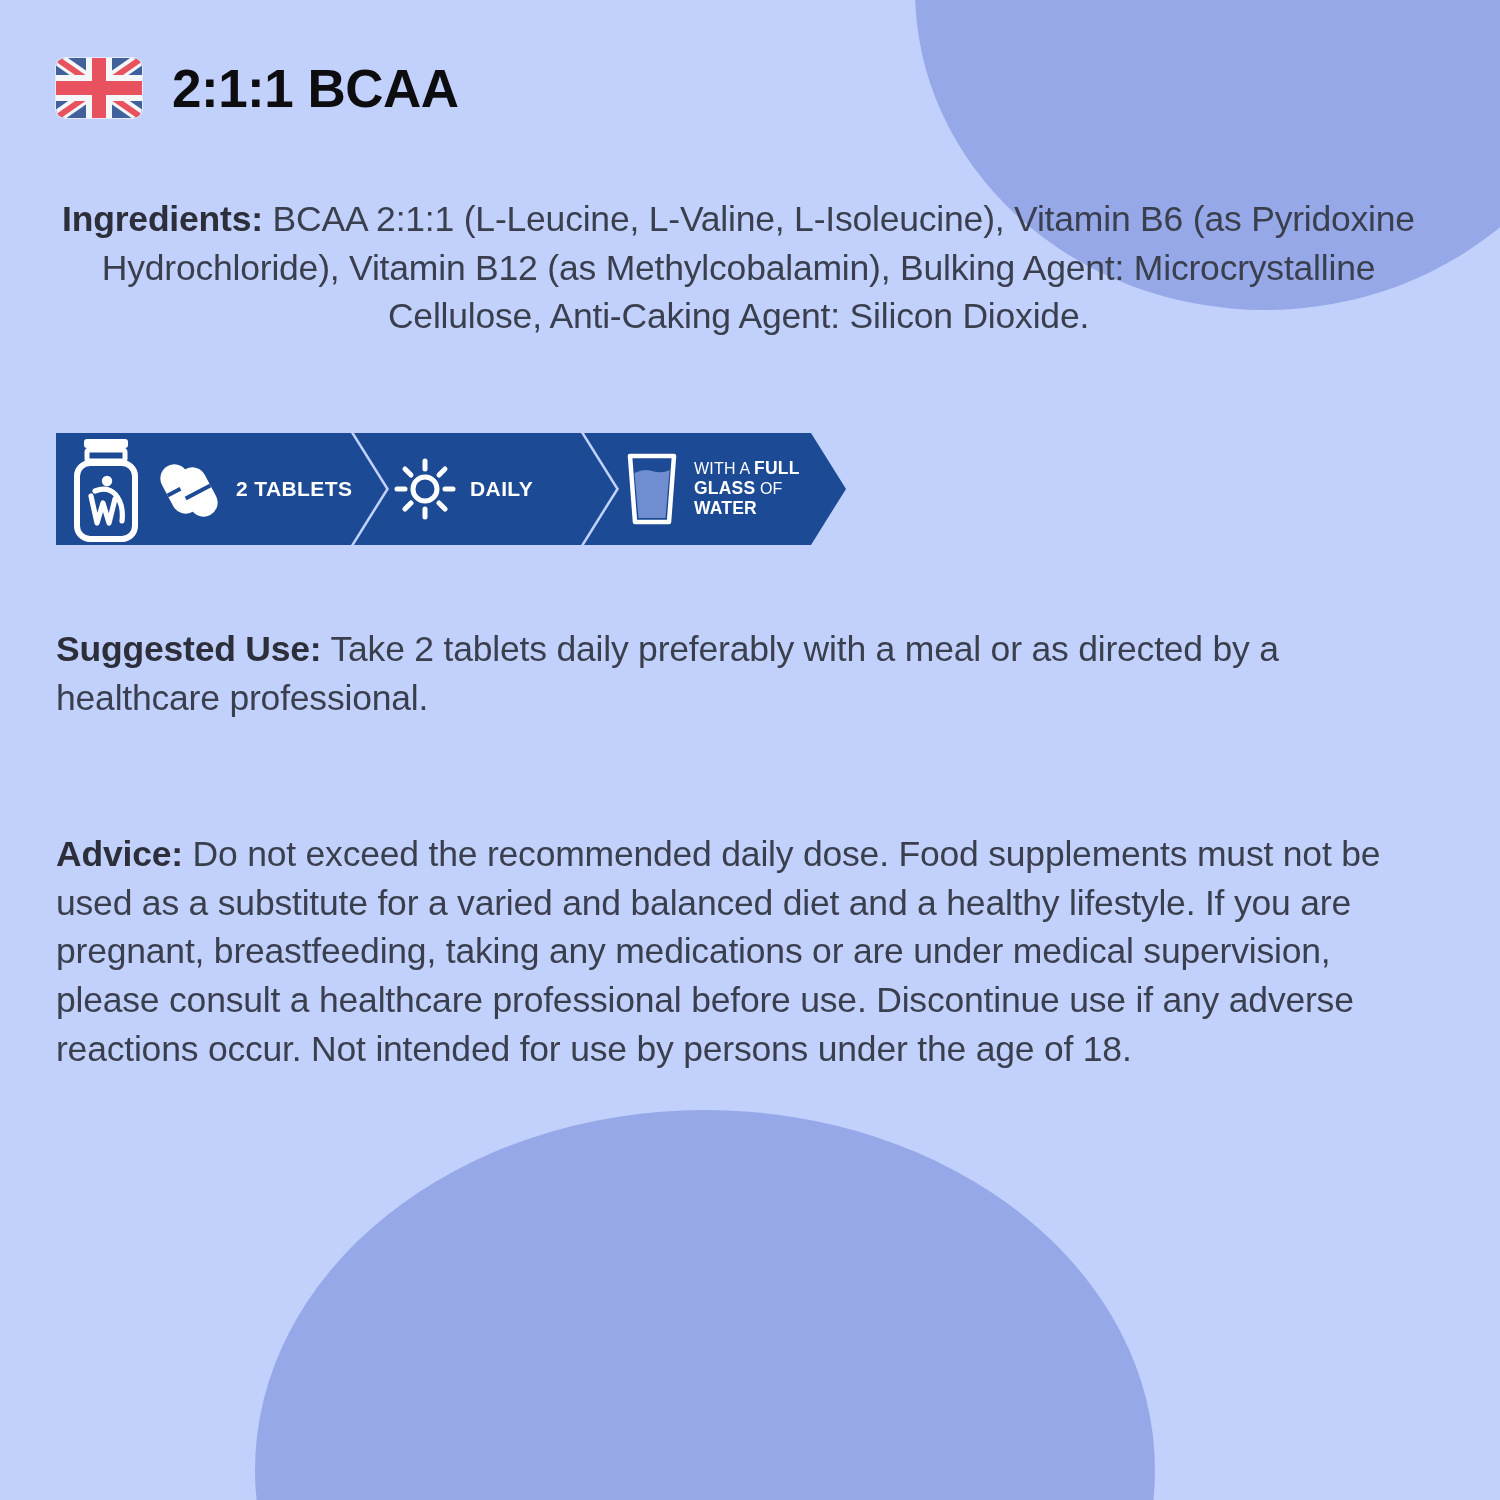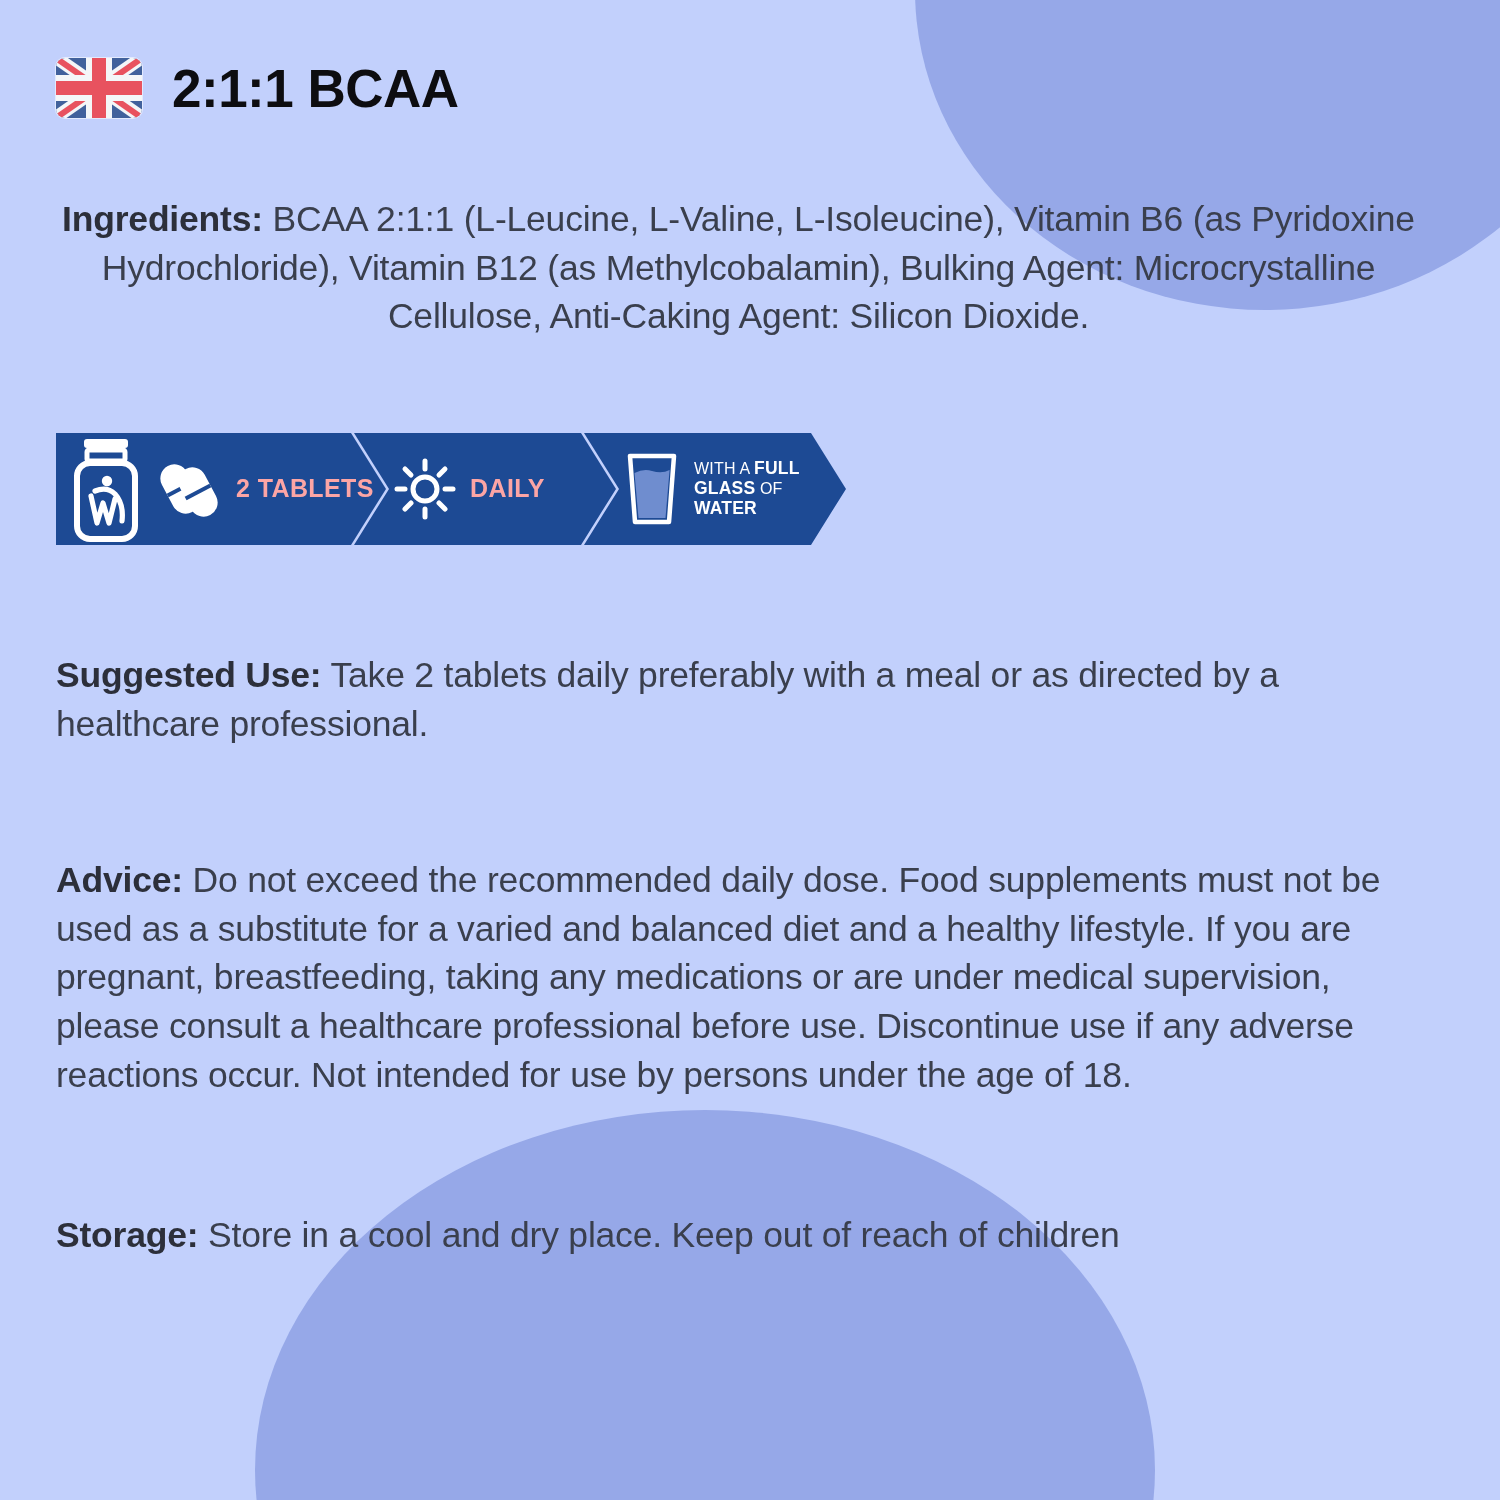--- a/index.html
+++ b/index.html
@@ -101,21 +101,21 @@
     color: #3a3f4d;
     font-size: 35.5px;
     line-height: 1.37;
     letter-spacing: -0.2px;
   }
   .para b {
     color: #2c2f3a;
     font-weight: bold;
   }
   .para-ingredients { margin-top: 77px; max-width: 1365px; text-align: center; }
-  .para-use        { margin-top: 106px; max-width: 1300px; }
+  .para-use        { margin-top: 80px; max-width: 1300px; }
   .para-advice     { margin-top: 108px; max-width: 1360px; }
   .para-storage    { margin-top: 112px; max-width: 1400px; }
 
   
   .banner {
     position: relative;
     margin-top: 92px;
     height: 112px;
     width: 790px;
   }
@@ -133,23 +133,23 @@
 
   .seg-inner {
     display: flex;
     align-items: center;
     gap: 14px;
     padding-left: 40px;
   }
   .seg-1 .seg-inner { padding-left: 0; gap: 16px; }
 
   .seg-label {
-    color: #fca5a5;
+    color: #ffffff;
     font-weight: bold;
-    font-size: 25px;
+    font-size: 21px;
     letter-spacing: 0.4px;
     white-space: nowrap;
   }
   .water-label {
     color: #ffffff;
     font-size: 16px;
     line-height: 1.14;
     letter-spacing: 0.2px;
     white-space: nowrap;
     font-weight: normal;
@@ -255,16 +255,15 @@
           </span>
         </div>
       </div>
 
     </div>
 
     <p class="para para-use"><b>Suggested Use:</b><span> Take 2 tablets daily preferably with a meal or as directed by a healthcare professional.</span></p>
 
     <p class="para para-advice"><b>Advice:</b><span> Do not exceed the recommended daily dose. Food supplements must not be used as a substitute for a varied and balanced diet and a healthy lifestyle. If you are pregnant, breastfeeding, taking any medications or are under medical supervision, please consult a healthcare professional before use. Discontinue use if any adverse reactions occur. Not intended for use by persons under the age of 18.</span></p>
 
-    <p class="para para-storage"><b>Storage:</b><span> Store in a cool and dry place. Keep out of reach of children</span></p>
 
   </div>
 </div>
 
 </body></html>

